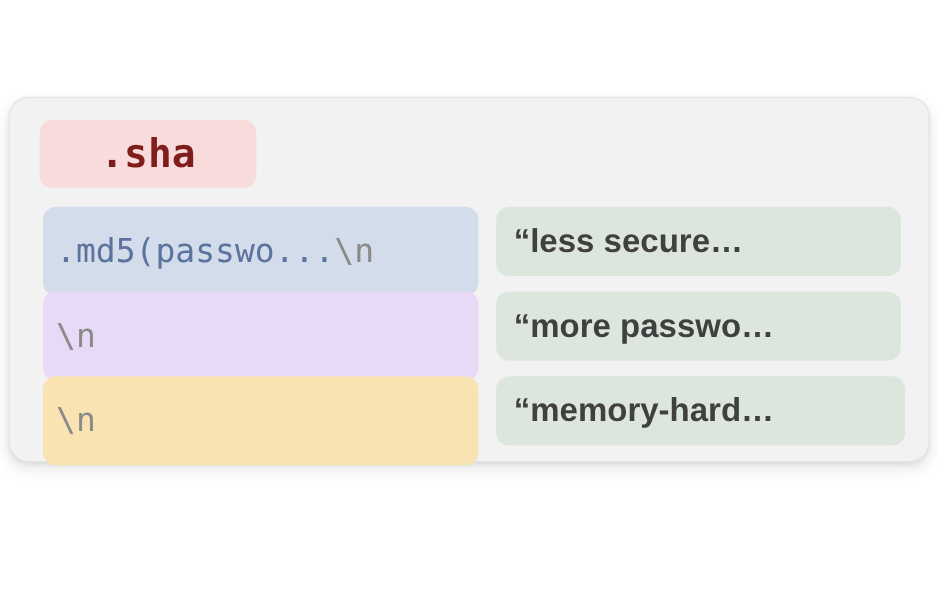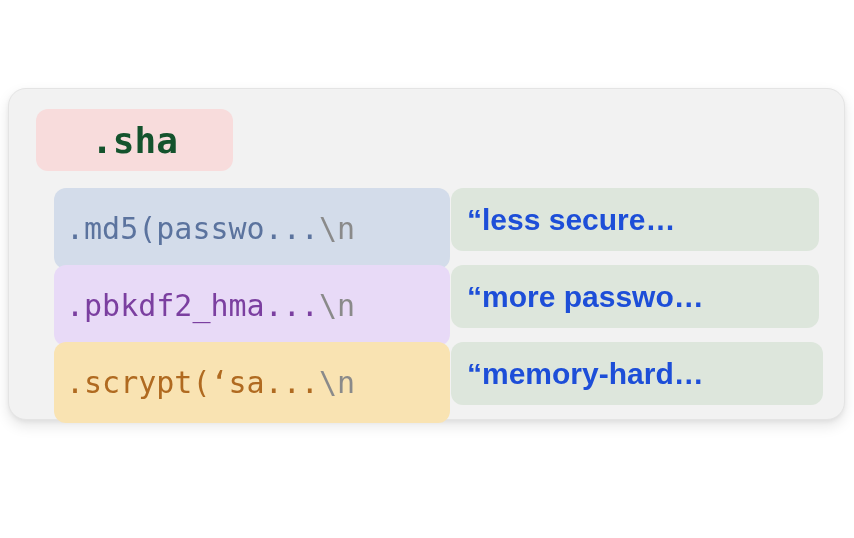--- a/index.html
+++ b/index.html
@@ -39,42 +39,42 @@
     border-radius: 12px;
     background: #f8dcdc;
     display: flex;
     align-items: center;
     justify-content: center;
   }
   .pill-header .code {
     font-family: "DejaVu Sans Mono", monospace;
     font-size: 36px;
     font-weight: 700;
-    color: #14532d;
+    color: #7f1d1d;
     letter-spacing: 0px;
     white-space: pre;
   }
 
   
   .rows {
     position: absolute;
     left: 0;
     top: 99px;
     width: 100%;
   }
   .row {
     position: relative;
     height: 63px;
     margin-bottom: 14px;
   }
   .row:last-child { margin-bottom: 0; }
 
   .code-cell {
     position: absolute;
-    left: 45px;
+    left: 30px;
     top: 0;
     width: 396px;
     height: 81px;
     border-radius: 12px;
     display: flex;
     align-items: center;
     box-sizing: border-box;
     padding: 0 10px 0 12px;
   }
   .code-cell .code {
@@ -102,21 +102,21 @@
     background: #dde6dc;
     display: flex;
     align-items: center;
     box-sizing: border-box;
     padding: 0 14px 0 16px;
   }
   .note-cell .note {
     font-family: "Liberation Sans", sans-serif;
     font-size: 30px;
     font-weight: 700;
-    color: #1d4ed8;
+    color: #404040;
     white-space: pre;
     line-height: 1;
   }
 
   
   .row-md5    .code-cell { background: #d3dcea; }
   .row-md5    .code      { color: #5b739e; }
   .row-pbkdf2 .code-cell { background: #e8daf7; }
   .row-pbkdf2 .code      { color: #7b3fa0; }
   .row-scrypt .code-cell { background: #f9e3b2; }
@@ -142,31 +142,29 @@
         <span class="code">.md5(passwo...</span>
           <span class="esc">\n</span>
       </div>
       <div class="note-cell">
         <span class="note">“less secure…</span>
       </div>
     </div>
 
     <div class="row row-pbkdf2">
       <div class="code-cell">
-        <span class="code">.pbkdf2_hma...</span>
           <span class="esc">\n</span>
       </div>
       <div class="note-cell">
         <span class="note">“more passwo…</span>
       </div>
     </div>
 
     <div class="row row-scrypt">
       <div class="code-cell">
-        <span class="code">.scrypt(‘sa...</span>
           <span class="esc">\n</span>
       </div>
       <div class="note-cell">
         <span class="note">“memory-hard…</span>
       </div>
     </div>
 
   </div>
 </div>
 

